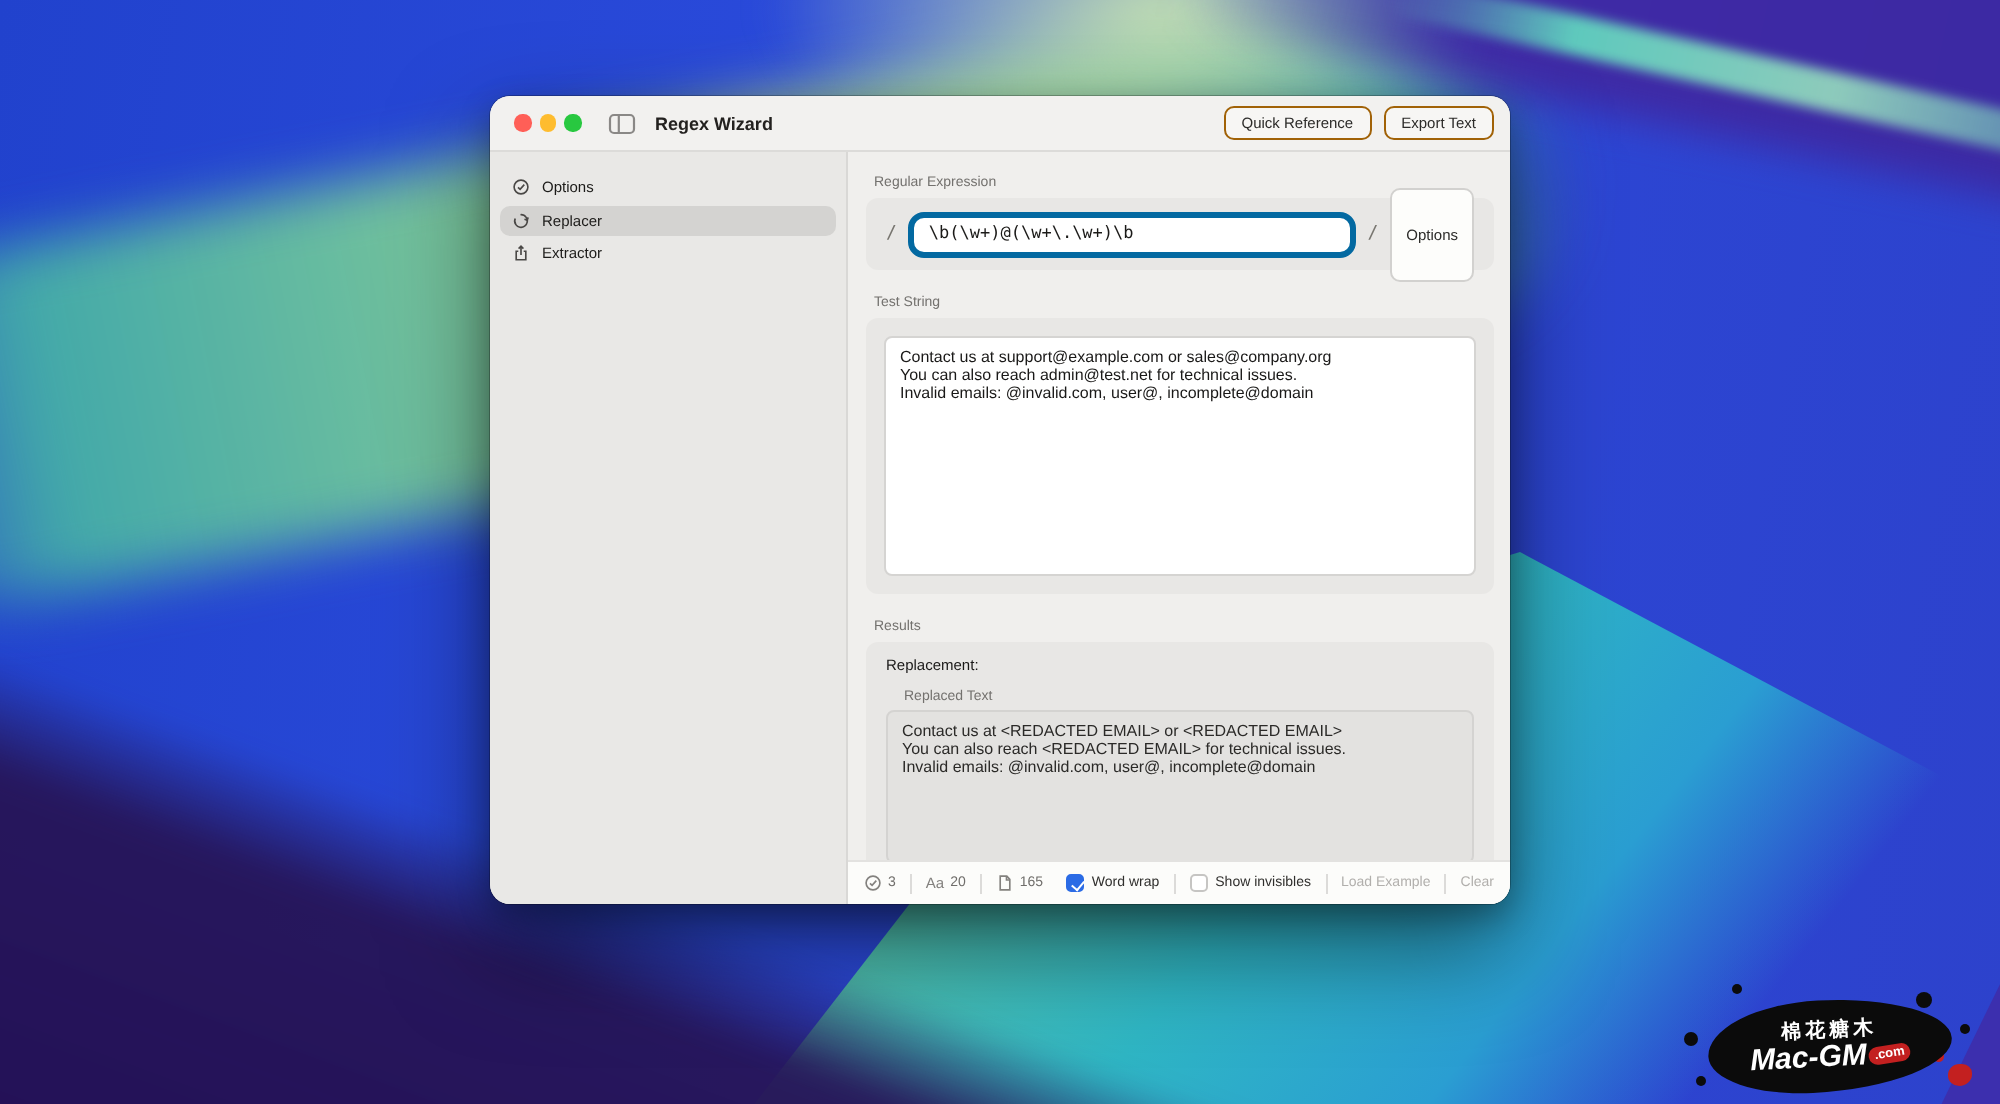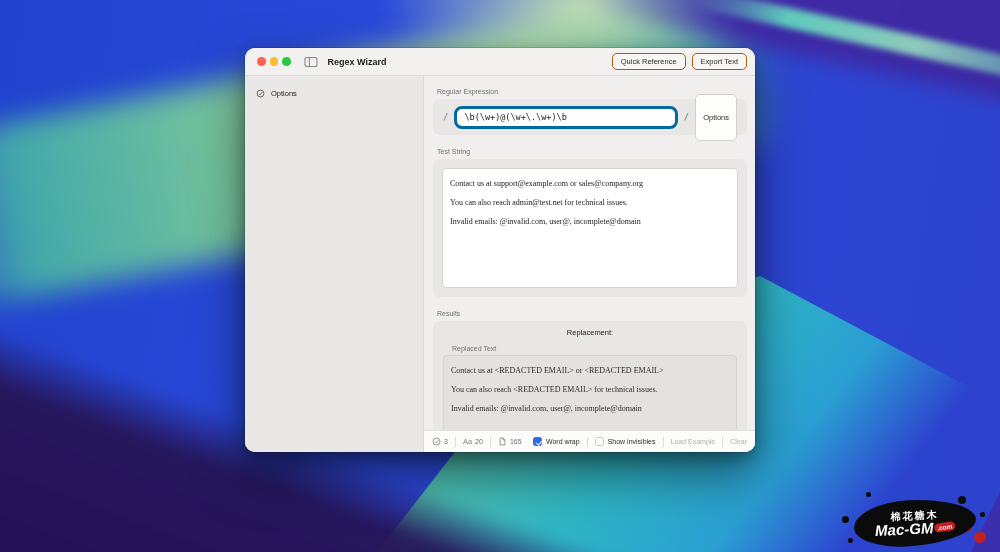--- a/index.html
+++ b/index.html
@@ -83,26 +83,26 @@
   .regex-input{width:222px;height:17px;background:#fff;border:3px solid #0369a1;
     border-radius:8px;display:flex;align-items:center;padding:0 7px;
     font-family:"DejaVu Sans Mono",monospace;font-size:8.5px;color:#1b1a18;}
   .options-btn{margin-left:auto;font-size:7.5px;color:#2c2b29;background:#fdfdfb;
     border:1px solid #d2d1cf;border-radius:5px;padding:18px 7px;}
 
   .ts-label{margin-top:13px;}
   .test-card{padding:9px;}
   .white-area{background:#fff;border:1px solid #d5d4d2;border-radius:4px;
     height:108px;padding:5px 7px;overflow:hidden;}
-  pre.mono{margin:0;font-family:Liberation Serif, serif;font-size:8px;
-    line-height:19px;color:#1a1918;white-space:pre;}
+  pre.mono{margin:0;font-family:Liberation Sans, sans-serif;font-size:8px;
+    line-height:9px;color:#1a1918;white-space:pre;}
 
   .res-label{margin-top:13px;}
   .results-card{padding:7px 10px 8px 10px;}
-  .repl-row{display:flex;align-items:center;gap:6px;flex-direction:column;}
+  .repl-row{display:flex;align-items:center;gap:6px;}
   .repl-label{font-size:7.5px;color:#1a1918;}
   .repl-input{flex:1;height:14px;background:#fff;border:1.5px solid #5b9ce6;
     box-shadow:0 0 0 2px rgba(90,156,230,.4);border-radius:6px;display:flex;
     align-items:center;padding:0 6px;position:relative;
     font-family:"DejaVu Sans Mono",monospace;font-size:8px;color:#1a1918;}
   .caret{position:absolute;left:10.5px;top:2.5px;width:1px;height:9px;background:#1a1918;}
   .replaced-label{margin:8px 0 3px 9px;}
   .gray-area{background:#e3e2e0;border:1px solid #d4d3d1;border-radius:4px;
     height:65px;padding:5px 7px;overflow:hidden;}
   .gray-area pre.mono{color:#2b2a28;}
@@ -178,20 +178,38 @@
     <div class="sidebar">
       <div class="sb-item">
         <span class="sb-ico">
           <svg viewBox="0 0 12 12" fill="none" stroke="currentColor" stroke-width="1.1">
             <circle cx="6" cy="6" r="4.6"></circle>
               <path d="M4 6.2l1.4 1.4L8.2 4.4"></path>
           </svg>
         </span>
         <span>Options</span>
       </div>
+      <div class="sb-item selected">
+        <span class="sb-ico">
+          <svg viewBox="0 0 12 12" fill="none" stroke="currentColor" stroke-width="1.1">
+            <circle cx="6" cy="6" r="4.2" stroke-dasharray="17 4.5" transform="rotate(-35 6 6)"></circle>
+            <path d="M10.8 3.6l-.7 1.8-1.8-.6"></path>
+          </svg>
+        </span>
+        <span>Replacer</span>
+      </div>
+      <div class="sb-item">
+        <span class="sb-ico">
+          <svg viewBox="0 0 12 12" fill="none" stroke="currentColor" stroke-width="1.1">
+            <path d="M4.2 4.8H2.8v5.7h6.4V4.8H7.8"></path>
+            <path d="M6 7.4V1.6M4.4 3.1L6 1.5l1.6 1.6"></path>
+          </svg>
+        </span>
+        <span>Extractor</span>
+      </div>
     </div>
 
     <div class="main-col">
       <div class="content">
 
         <div class="section-label">Regular Expression</div>
         <div class="card regex-card">
           <span class="slash">/</span>
           <div class="regex-input">
             <span>\b(\w+)@(\w+\.\w+)\b</span>

